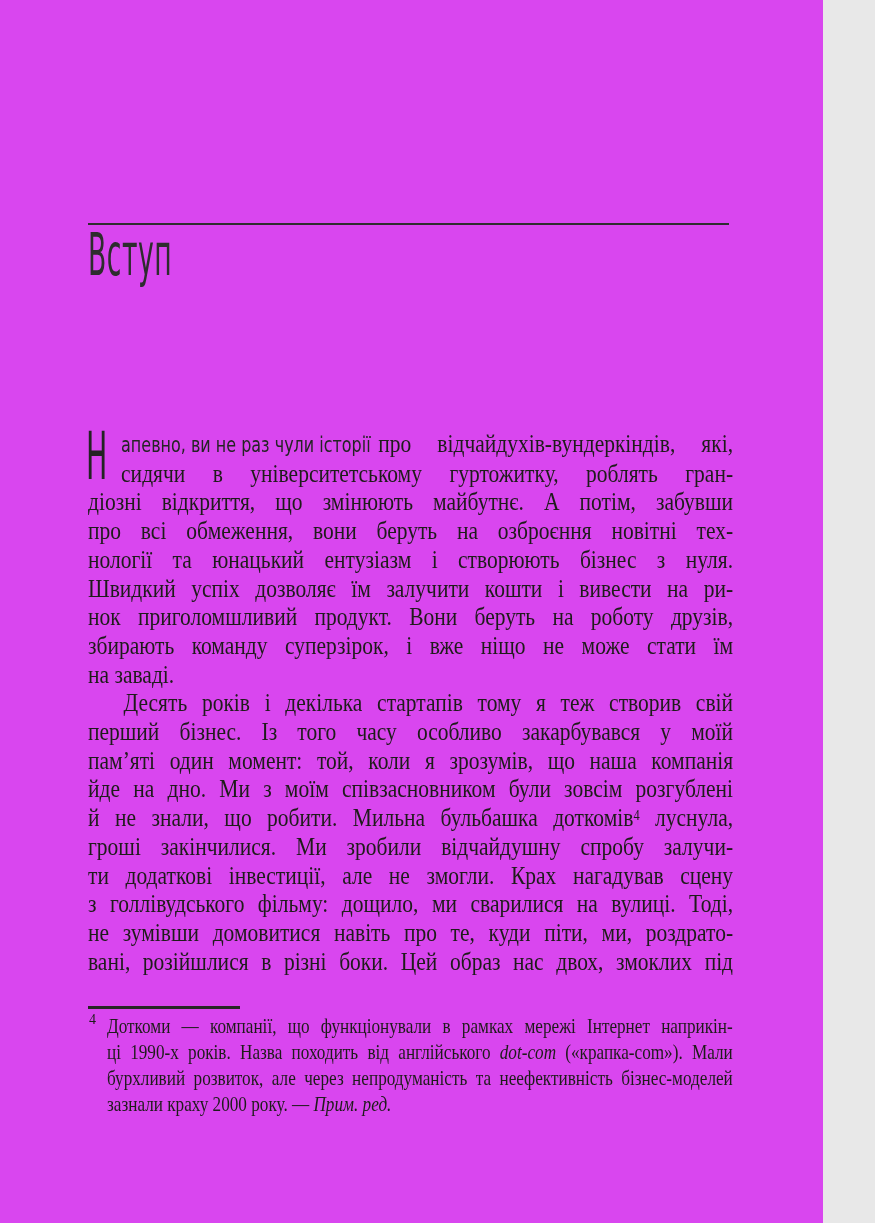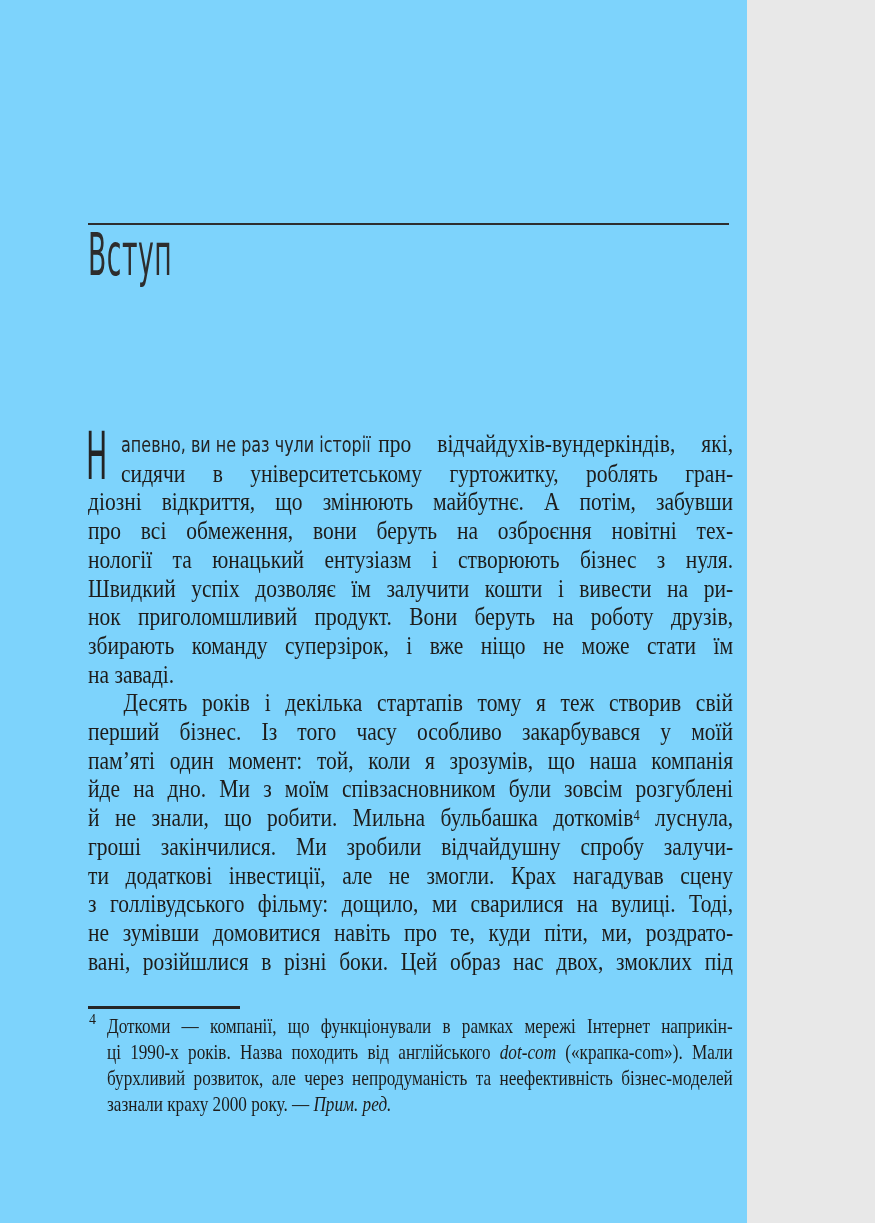--- a/index.html
+++ b/index.html
@@ -1,19 +1,19 @@
 <!DOCTYPE html>
 <html><head>
 <meta charset="utf-8">
 <style>
   html,body{margin:0;padding:0;background:#e8e8e8;}
   .page{
     position:relative;
-    width:747px;height:1223px;
-    background:#7dd3fc;
+    width:823px;height:1223px;
+    background:#d946ef;
     overflow:hidden;
     font-family:"Liberation Serif", serif;
     color:#1e1c1a;
   }
   
   .top-rule{
     position:absolute;left:88px;top:223px;
     width:641px;height:2px;background:#2e2e2e;
   }
   .chapter-title{

